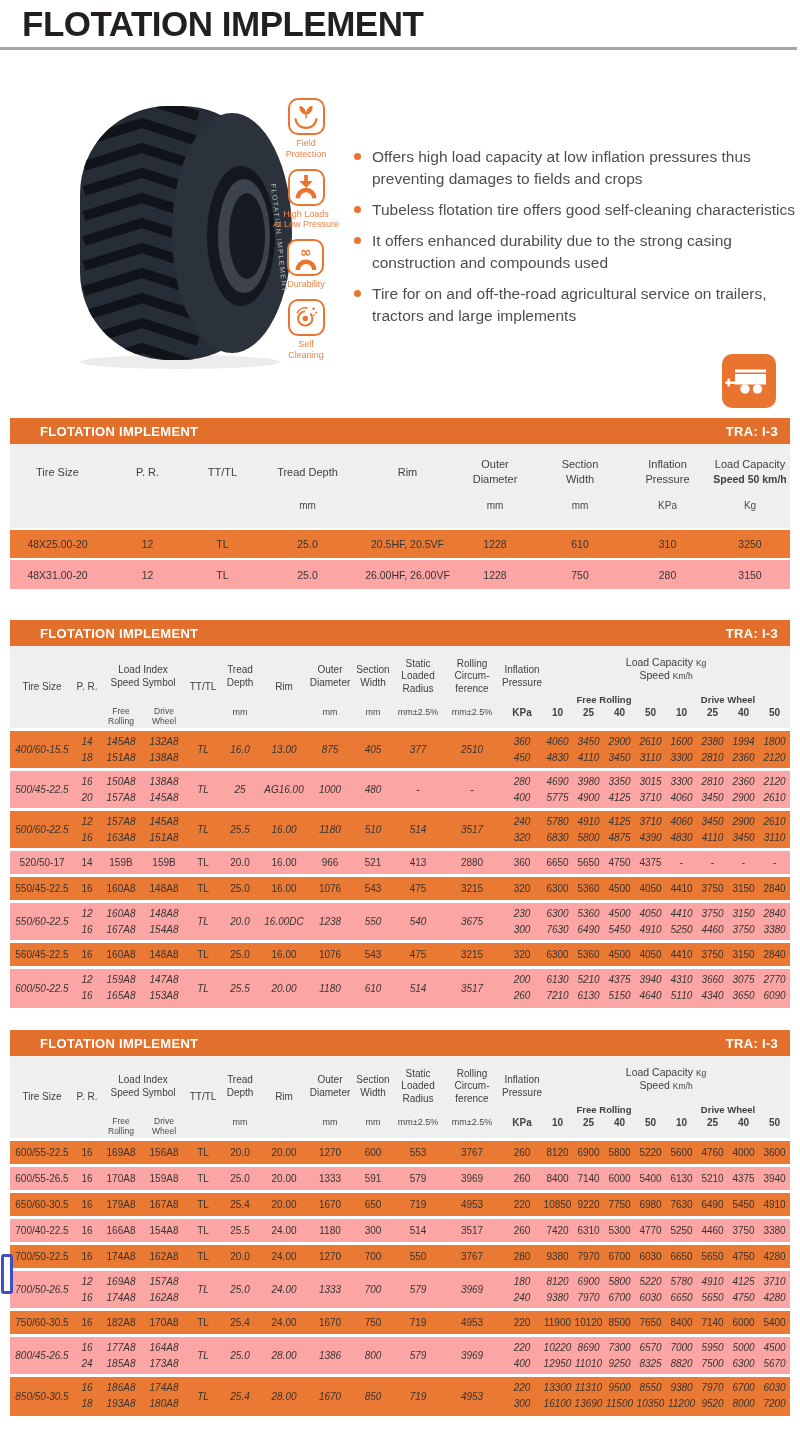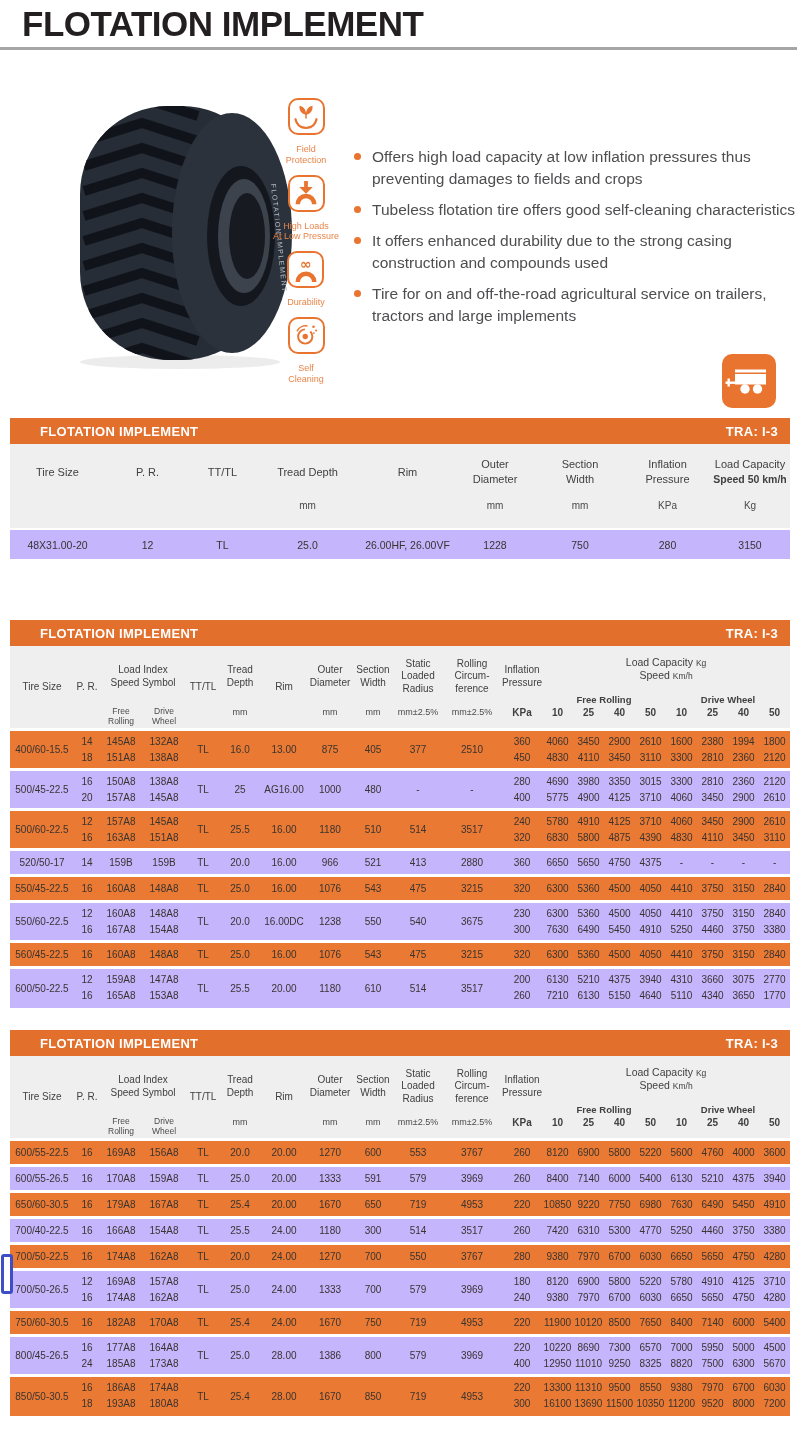--- a/index.html
+++ b/index.html
@@ -11,21 +11,21 @@
               color:#231f20;letter-spacing:-0.5px;}
   .title-rule{position:absolute;left:0;top:47px;width:797px;height:3px;background:#a6a6a6;}
 
   
   .tire{position:absolute;left:58px;top:96px;}
   .features{position:absolute;left:266px;top:98px;width:80px;display:flex;
             flex-direction:column;align-items:center;gap:9px;}
   .feature{display:flex;flex-direction:column;align-items:center;}
   .f-icon{width:37px;height:37px;border:2px solid #E87430;border-radius:10px;
           box-sizing:border-box;display:flex;align-items:center;justify-content:center;background:#fff;}
-  .f-label{margin-top:9px;font-size:9px;line-height:1.2;color:#E8854A;text-align:center;white-space:pre-line;}
+  .f-label{margin-top:3px;font-size:9px;line-height:1.2;color:#E8854A;text-align:center;white-space:pre-line;}
 
   .bullets{position:absolute;left:352px;top:146px;width:448px;margin:0;padding:0;list-style:none;}
   .bullets li{position:relative;padding-left:20px;margin-bottom:9px;font-size:15.5px;
               line-height:1.42;color:#4e4e50;}
   .bullets li::before{content:"";position:absolute;left:2px;top:7px;width:7px;height:7px;
               border-radius:50%;background:#E87430;}
 
   .trailer{position:absolute;left:722px;top:354px;width:54px;height:54px;background:#E87430;
            border-radius:10px;display:flex;align-items:center;justify-content:center;}
 
@@ -33,21 +33,21 @@
   .tbl{position:absolute;left:10px;width:780px;}
   #t1{top:418px}  #t2{top:620px}  #t3{top:1030px}
   .bar{height:26px;background:#E2702C;color:#fff;display:flex;align-items:center;
        justify-content:space-between;padding:0 12px 0 30px;box-sizing:border-box;
        font-weight:700;font-size:13px;letter-spacing:.3px;}
   table{border-collapse:collapse;table-layout:fixed;width:780px;}
   thead th{background:#EFEFEF;font-weight:400;color:#414042;padding:0;}
   tbody td{text-align:center;color:#3a3430;padding:0;}
   tbody tr{border-top:3px solid #ffffff;}
   tr.r-dark{background:#EA7933;}
-  tr.r-light{background:#c4b5fd;}
+  tr.r-light{background:#fca5a5;}
 
   
   .simple thead th{height:84px;vertical-align:top;font-size:11px;}
   .simple .lblwrap{height:56px;display:flex;flex-direction:column;justify-content:center;line-height:1.35;}
   .simple .l1.bold{font-weight:700;font-size:10.5px;}
   .simple .unit{height:22px;font-size:10px;color:#4a4a4c;}
   .simple tbody tr{height:30px;border-top:2px solid #fff;}
   .simple tbody td{font-size:10.5px;}
 
   
@@ -57,21 +57,21 @@
   .spec tr.hg th{height:15px;font-weight:700;font-size:9.5px;vertical-align:middle;}
   .spec tr.hu th{height:21px;vertical-align:top;font-size:9px;color:#4a4a4c;}
   .spec tr.hu th.sub{font-size:8.5px;line-height:1.15;margin-top:33px;}
   .spec tr.hu th.spd{font-weight:700;font-size:10px;color:#414042;}
   .spec th.lc{vertical-align:middle;}
   .spec th.lc .row1{font-size:10.5px;}
   .spec th.lc small{font-size:8.5px;}
   .spec tbody td{font-size:10px;}
   .spec tbody td div{line-height:16px;}
   .spec tr.short{height:26px;padding-left:11px;}
-  .spec tr.tall{height:40px;}
+  .spec tr.tall{height:40px;font-style:italic;}
 
   
   .cursor{position:absolute;left:1px;top:1254px;width:12px;height:40px;background:#fff;
           border:3px solid #3D4EC6;border-radius:3px;box-sizing:border-box;z-index:9;}
 </style>
 </head>
 <body>
 
 <div class="page-title">FLOTATION IMPLEMENT</div>
 <div class="title-rule"></div>
@@ -247,20 +247,31 @@
         <th>
             <div class="lblwrap">
               <div>Load Capacity</div>
               <div class="l1 bold">Speed 50 km/h</div>
             </div>
             <div class="unit">Kg</div>
           </th>
       </tr>
     </thead>
     <tbody>
+        <tr class="r-dark">
+          <td>48X25.00-20</td>
+          <td>12</td>
+          <td>TL</td>
+          <td>25.0</td>
+          <td>20.5HF, 20.5VF</td>
+          <td>1228</td>
+          <td>610</td>
+          <td>310</td>
+          <td>3250</td>
+        </tr>
         <tr class="r-light">
           <td>48X31.00-20</td>
           <td>12</td>
           <td>TL</td>
           <td>25.0</td>
           <td>26.00HF, 26.00VF</td>
           <td>1228</td>
           <td>750</td>
           <td>280</td>
           <td>3150</td>
@@ -722,21 +733,21 @@
           <td>
             <div>3660</div>
             <div>4340</div>
           </td>
           <td>
             <div>3075</div>
             <div>3650</div>
           </td>
           <td>
             <div>2770</div>
-            <div>1770</div>
+            <div>6090</div>
           </td>
         </tr>
       </tbody>
   </table>
 </section>
 
 <section class="tbl" id="t3">
   <div class="bar">
     <span>FLOTATION IMPLEMENT</span>
     <span>TRA: I-3</span>

